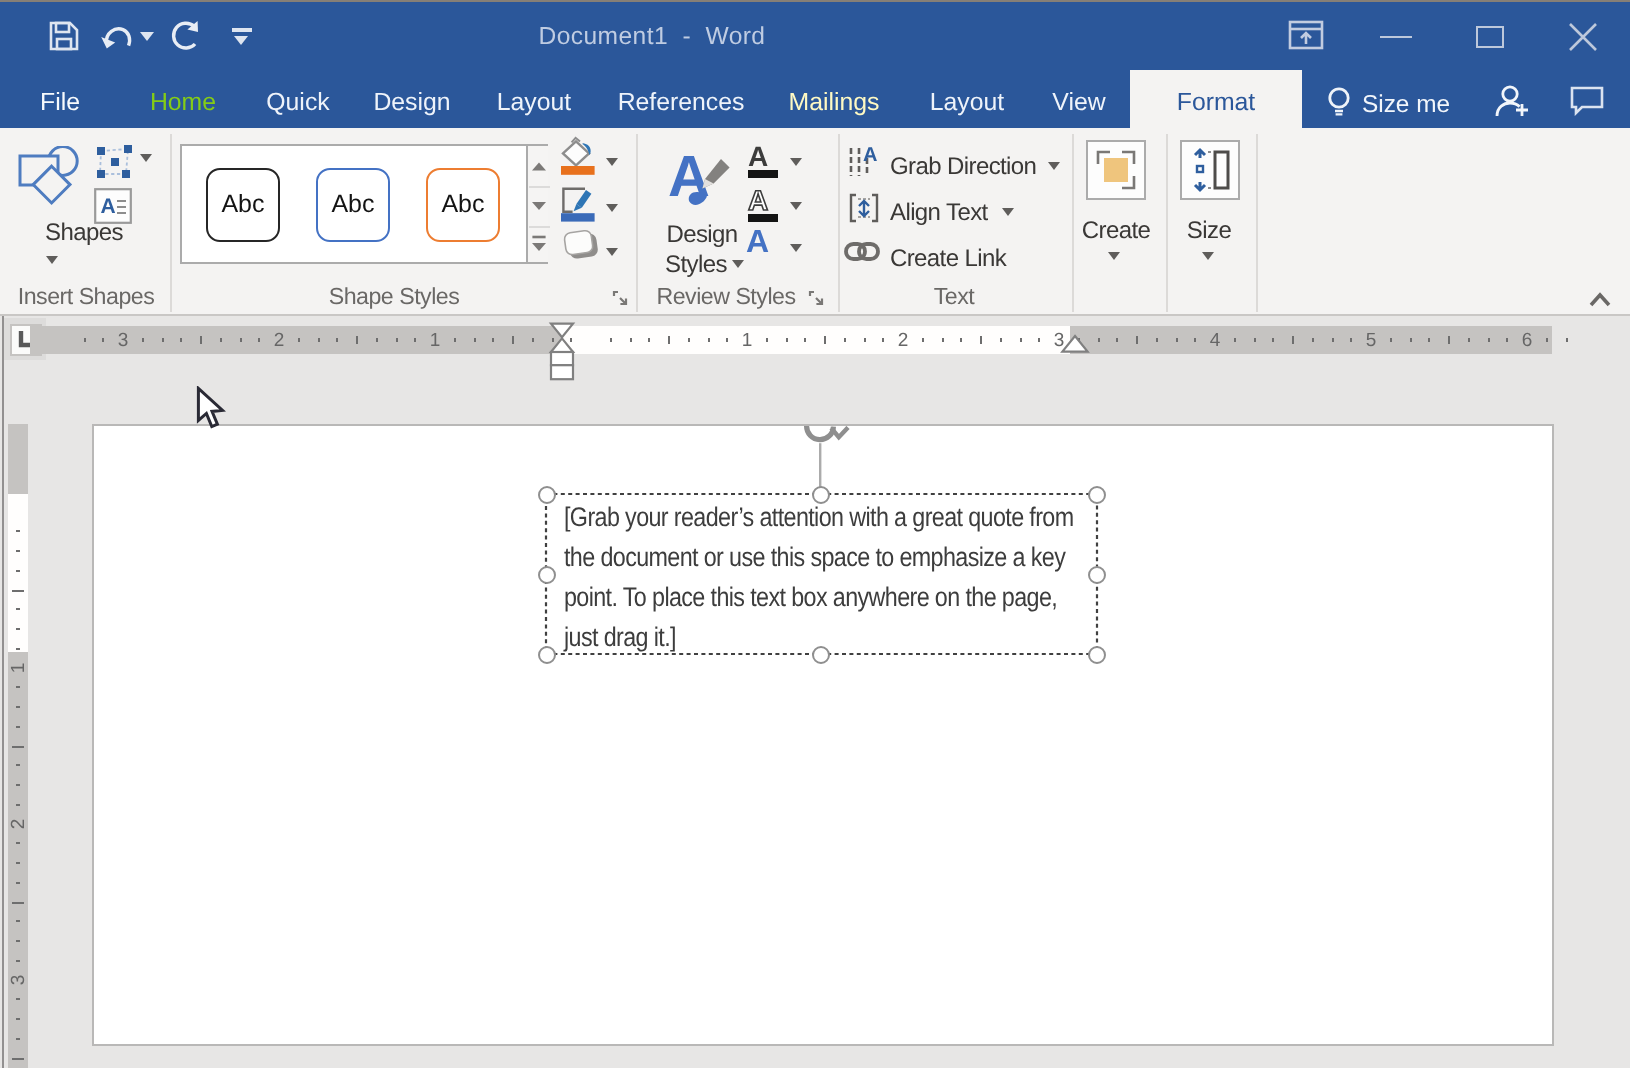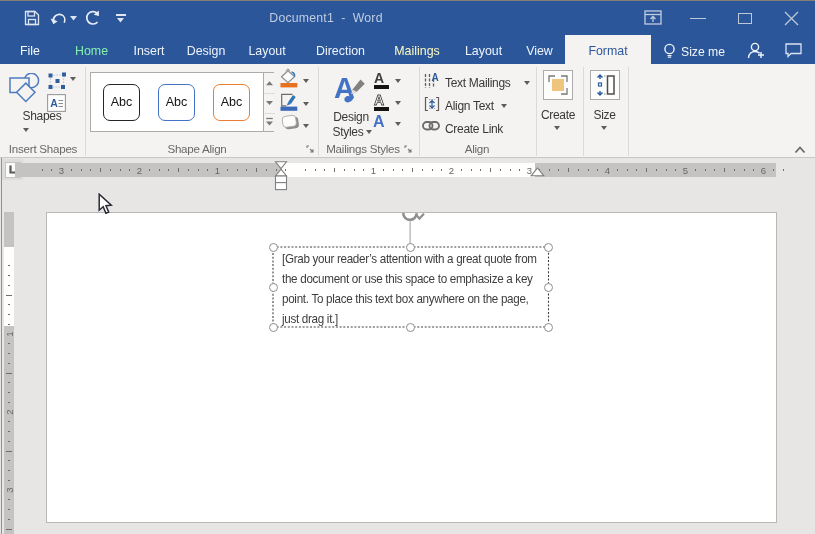--- a/index.html
+++ b/index.html
@@ -69,25 +69,25 @@
   <div class="abs" style="left:690px;top:16.5px;width:16px;height:1.5px;background:#bdc8db"></div>
   <div class="abs" style="left:738px;top:11.5px;width:13.5px;height:11.5px;border:1.25px solid #bdc8db"></div>
   <svg class="abs" style="left:784px;top:9.5px" width="15" height="15" viewBox="0 0 15 15">
     <path d="M1 1 L14 14 M14 1 L1 14" stroke="#bdc8db" stroke-width="1.3"></path>
   </svg>
 </div>
 
 <div class="abs" id="tabrow">
   <div class="abs" id="fmt-tab"></div>
   <div class="tab" style="left:30px;color:#f7fafd">File</div>
-<div class="tab" style="left:91.5px;color:#86efac">Home</div>
-<div class="tab" style="left:149px;color:#eef3fa">Insert</div>
+<div class="tab" style="left:91.5px;color:#84cc16">Home</div>
+<div class="tab" style="left:149px;color:#eef3fa">Quick</div>
 <div class="tab" style="left:206px;color:#eef3fa">Design</div>
 <div class="tab" style="left:267px;color:#eef3fa">Layout</div>
-<div class="tab" style="left:340.5px;color:#eef3fa">Direction</div>
+<div class="tab" style="left:340.5px;color:#eef3fa">References</div>
 <div class="tab" style="left:417px;color:#fef9c3">Mailings</div>
 <div class="tab" style="left:483.5px;color:#eef3fa">Layout</div>
 <div class="tab" style="left:539.5px;color:#eef3fa">View</div>
   <div class="abs" id="fmt-lbl">Format</div>
   <svg class="abs" style="left:662px;top:10px" width="15" height="17" viewBox="0 0 15 17">
     <circle cx="7.5" cy="6" r="4.6" fill="none" stroke="#eef3f9" stroke-width="1.4"></circle>
     <path d="M5.5 12.5 H9.5 M5.8 14.2 H9.2" stroke="#eef3f9" stroke-width="1.2"></path>
   </svg>
   <div class="abs tellme" style="left:681px;top:12px">Size me</div>
   <svg class="abs" style="left:746px;top:8px" width="20" height="19" viewBox="0 0 20 19">
@@ -163,21 +163,21 @@
     <rect x="0.5" y="16.6" width="16.8" height="4.2" fill="#3a6ab8"></rect>
   </svg>
   <div class="dd" style="left:302.5px;top:38px"></div>
   <svg class="abs" style="left:281px;top:50px" width="20" height="18" viewBox="0 0 20 18">
     <g transform="rotate(-8 10 9)">
       <rect x="3.6" y="3.4" width="14" height="11.5" rx="3.5" fill="#8f8d8b"></rect>
       <rect x="1.8" y="1.6" width="13.5" height="11" rx="3.2" fill="#fcfcfb" stroke="#a6a4a2" stroke-width="0.8"></rect>
     </g>
   </svg>
   <div class="dd" style="left:302.5px;top:59.5px"></div>
-  <div class="glabel" style="left:197px">Shape Align</div>
+  <div class="glabel" style="left:197px">Shape Styles</div>
   <svg class="abs" style="left:306px;top:81px" width="8" height="8" viewBox="0 0 8 8">
     <path d="M1 3 V1 H3 M4 4 L7 7 M7 4.2 V7 H4.2" fill="none" stroke="#7a7876" stroke-width="1.1"></path>
   </svg>
 
   
   <svg class="abs" style="left:334px;top:6px" width="36" height="42" viewBox="0 0 36 42">
     <text x="0" y="28" font-family="Liberation Sans" font-size="29" font-weight="bold" fill="#4472c4">A</text>
     <path d="M26.5 9.5 L30.8 13.8 L22.8 21.8 L17.2 24.2 L18.5 19.5 Z" fill="#83817f"></path>
     <path d="M18.5 19.5 L22.8 21.8 L17.2 24.2 Z" fill="#e2e0de"></path>
     <path d="M10.5 30.5 C9.5 26.5 14 24.8 17.3 26.8 L19.5 28.3 C17.5 32.5 12.5 34 10.5 30.5 Z" fill="#4472c4"></path>
@@ -187,46 +187,46 @@
   <div class="dd" style="left:366px;top:66px"></div>
   <text></text>
   <div class="btxt" style="left:374px;top:6px;font-weight:bold;font-size:14px;color:#3c3c3c">A</div>
   <div class="abs" style="left:374px;top:21px;width:15px;height:3.6px;background:#141414"></div>
   <div class="dd" style="left:395px;top:15px"></div>
   <div class="btxt" style="left:374px;top:28px;font-weight:bold;font-size:14px;color:#fff;-webkit-text-stroke:0.8px #3c3c3c">A</div>
   <div class="abs" style="left:374px;top:43px;width:15px;height:3.6px;background:#141414"></div>
   <div class="dd" style="left:395px;top:37px"></div>
   <div class="btxt" style="left:373px;top:49px;font-weight:bold;font-size:16px;color:#4472c4">A</div>
   <div class="dd" style="left:395px;top:58px"></div>
-  <div class="glabel" style="left:363px">Mailings Styles</div>
+  <div class="glabel" style="left:363px">Review Styles</div>
   <svg class="abs" style="left:404px;top:81px" width="8" height="8" viewBox="0 0 8 8">
     <path d="M1 3 V1 H3 M4 4 L7 7 M7 4.2 V7 H4.2" fill="none" stroke="#7a7876" stroke-width="1.1"></path>
   </svg>
 
   
   <svg class="abs" style="left:424px;top:9px" width="16" height="16" viewBox="0 0 16 16">
     <path d="M1.5 1 V15 M5.5 1 V15" stroke="#5f5d5b" stroke-width="1.3" stroke-dasharray="3 1.5"></path>
     <path d="M9.5 6 V15" stroke="#5f5d5b" stroke-width="1.3" stroke-dasharray="3 1.5"></path>
     <text x="7.5" y="7.5" font-family="Liberation Sans" font-size="10" font-weight="bold" fill="#2e5e9e">A</text>
   </svg>
-  <div class="btxt" style="left:445px;top:12px">Text Mailings</div>
+  <div class="btxt" style="left:445px;top:12px">Grab Direction</div>
   <div class="dd" style="left:524px;top:17px"></div>
   <svg class="abs" style="left:424px;top:32px" width="16" height="16" viewBox="0 0 16 16">
     <path d="M4 1.5 H1.5 V14.5 H4 M12 1.5 H14.5 V14.5 H12" fill="none" stroke="#5f5d5b" stroke-width="1.2"></path>
     <path d="M5 3.5 H11 M5 12.5 H11" stroke="#a5a3a1" stroke-width="1" stroke-dasharray="1.5 1"></path>
     <path d="M8 4.5 V11.5 M5.5 7 L8 4.5 L10.5 7 M5.5 9.5 L8 12 L10.5 9.5" fill="none" stroke="#2e5e9e" stroke-width="1.2"></path>
   </svg>
   <div class="btxt" style="left:445px;top:35px">Align Text</div>
   <div class="dd" style="left:501px;top:40px"></div>
   <svg class="abs" style="left:422px;top:56px" width="18" height="11" viewBox="0 0 18 11">
     <rect x="1" y="2" width="9.5" height="7.5" rx="3.7" fill="none" stroke="#6e6c6a" stroke-width="1.9"></rect>
     <rect x="7.5" y="2" width="9.5" height="7.5" rx="3.7" fill="none" stroke="#6e6c6a" stroke-width="1.9"></rect>
   </svg>
   <div class="btxt" style="left:445px;top:58px">Create Link</div>
-  <div class="glabel" style="left:477px">Align</div>
+  <div class="glabel" style="left:477px">Text</div>
 
   
   <div class="abs" style="left:543px;top:6px;width:30px;height:30px;background:#fdfdfd;border:1px solid #ababab">
     <svg width="28" height="28" viewBox="0 0 28 28">
       <path d="M5 11 V5 H11 M17 5 H23 V11" fill="none" stroke="#7a7876" stroke-width="1.3"></path>
       <rect x="8" y="8" width="12" height="12" fill="#efc57d"></rect>
       <path d="M23 17 V23 H17" fill="none" stroke="#7a7876" stroke-width="1.3"></path>
     </svg>
   </div>
   <div class="btxt ctr" style="left:558px;top:44px">Create</div>

